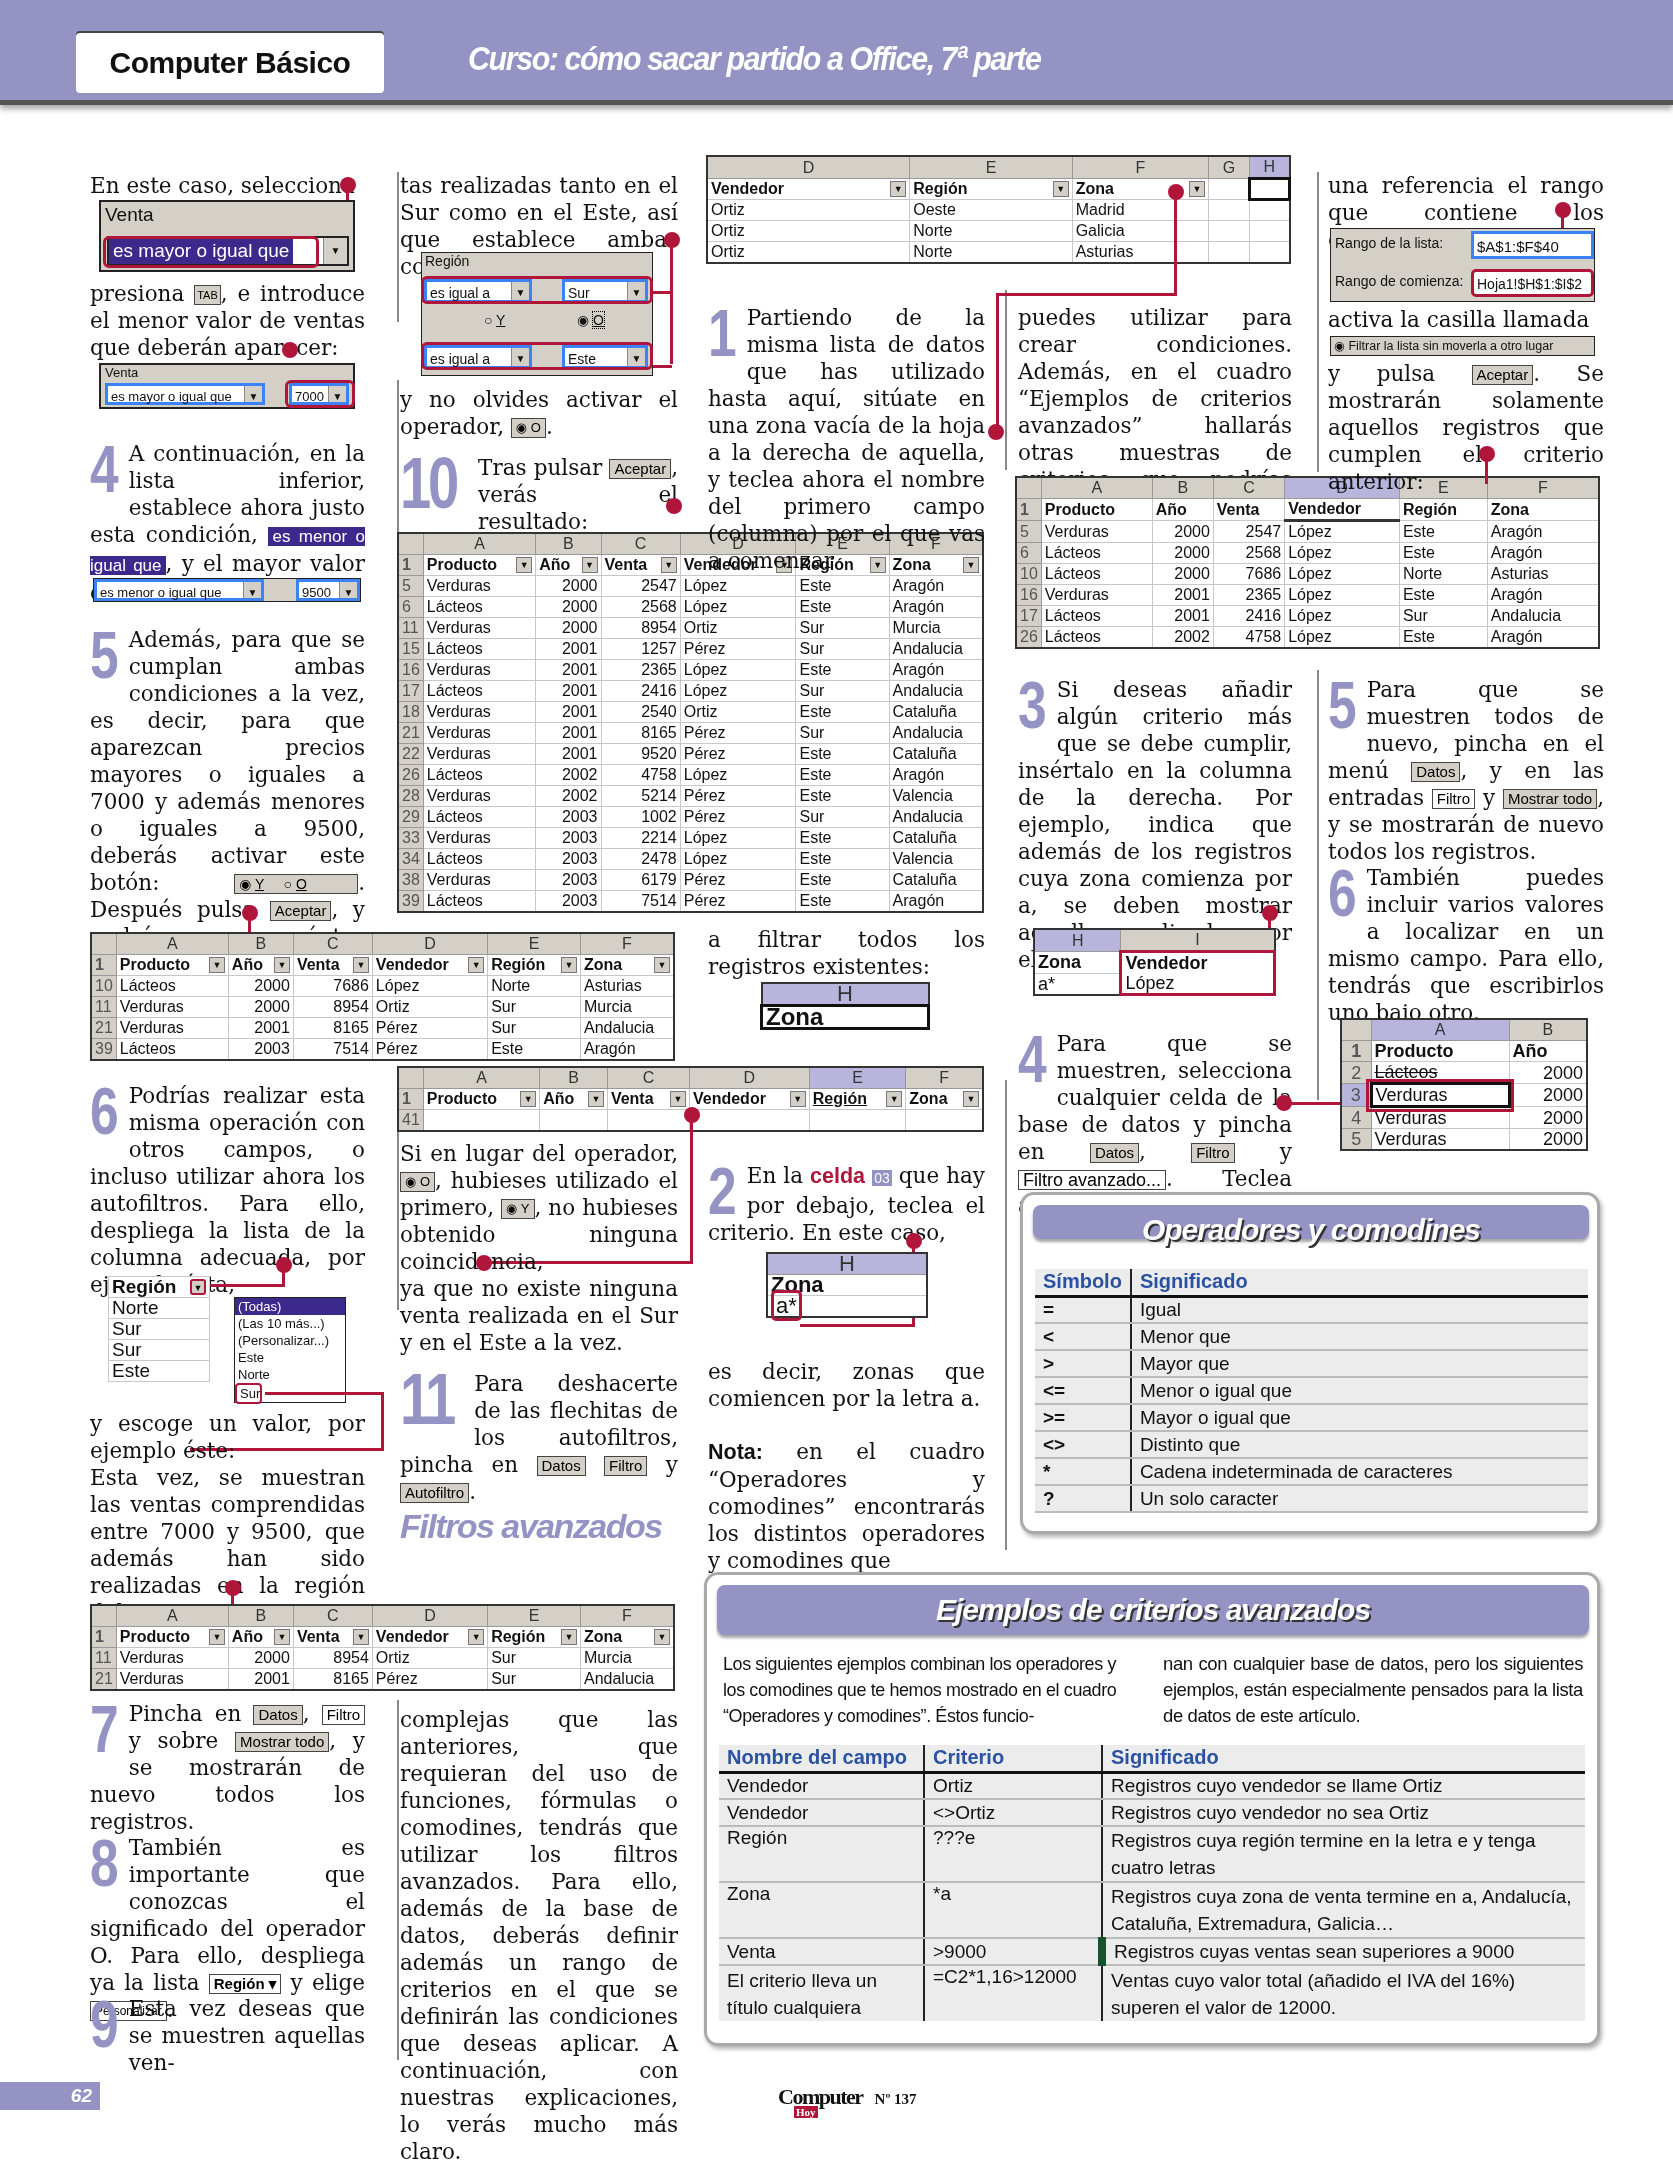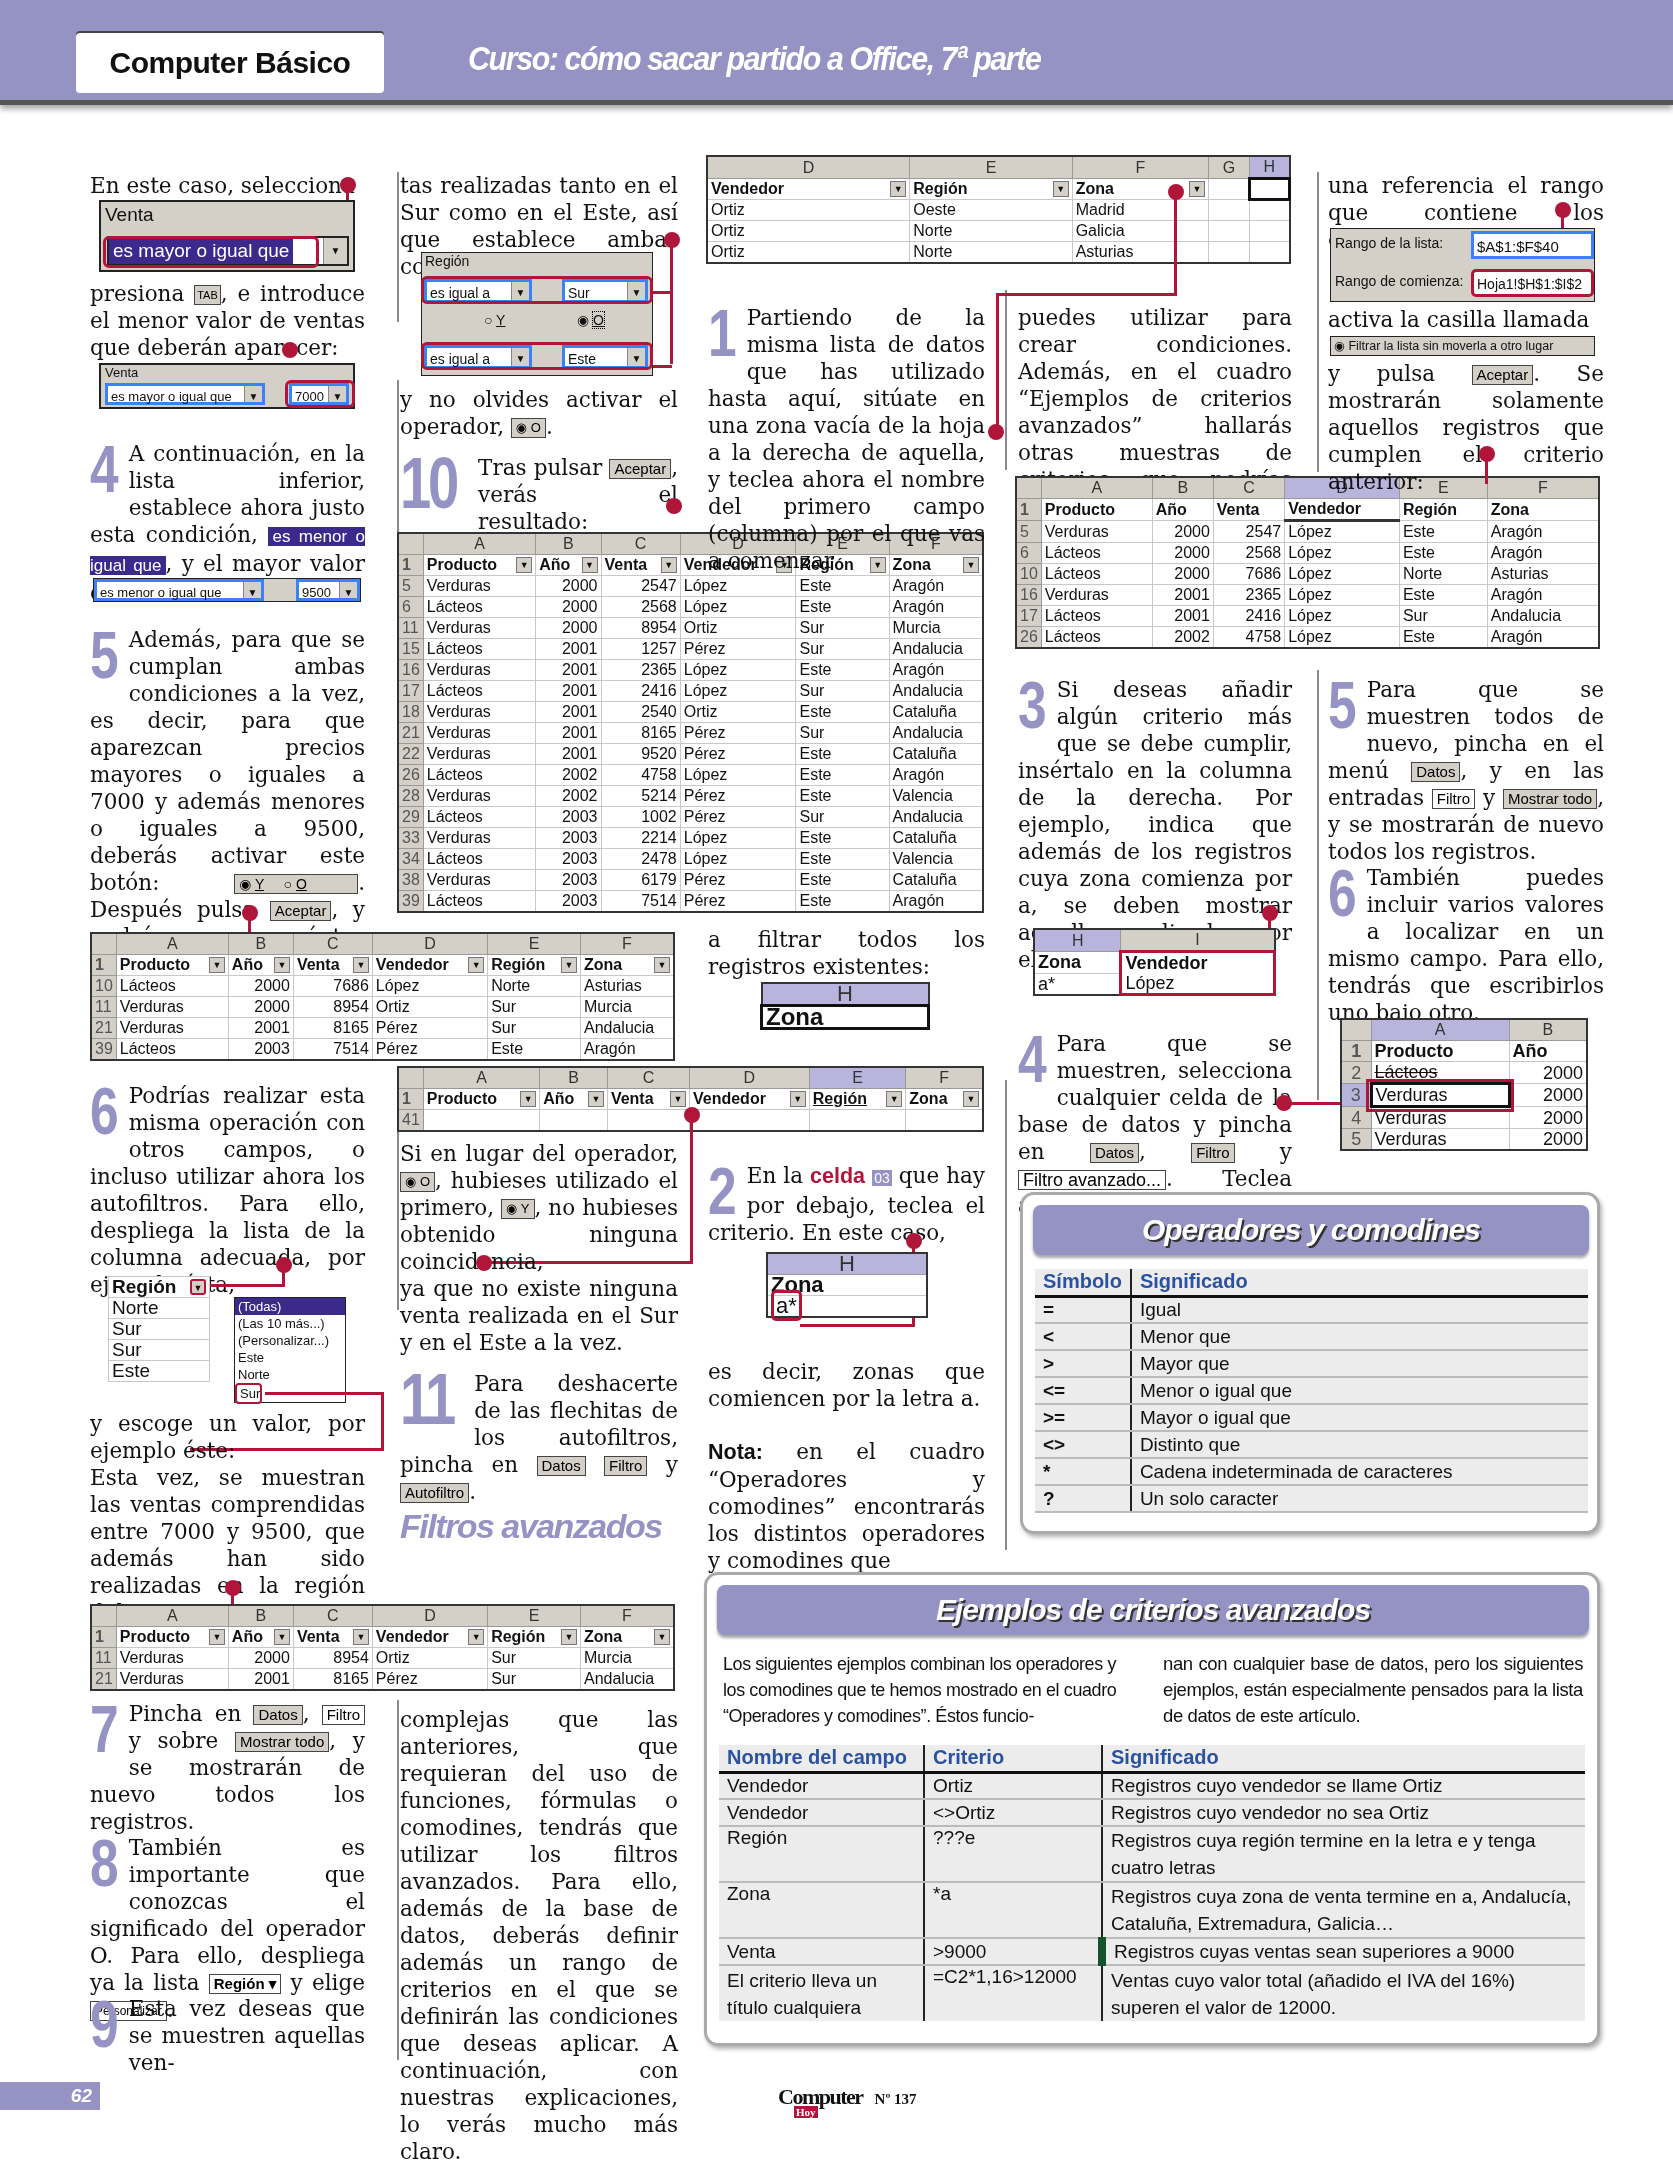--- a/index.html
+++ b/index.html
@@ -764,21 +764,21 @@
       </tr>
   <tr>
         <td class="rn" style="text-align:center">5</td>
         <td>Verduras</td>
         <td class="num">2000</td>
       </tr>
 </tbody>
   </table>
 
 <div class="box" style="left:1020px;top:1192px;width:580px;height:342px">
-  <div class="boxhd" style="left:10px;top:10px;width:556px;height:50px;line-height:50px">Operadores y comodines</div>
+  <div class="boxhd" style="left:10px;top:10px;width:556px;height:34px;line-height:50px">Operadores y comodines</div>
   <table class="ops" style="left:12px;top:74px;width:553px">
     <tbody>
         <tr class="h">
           <td class="s">Símbolo</td>
           <td>Significado</td>
         </tr>
     <tr>
           <td class="s">=</td>
           <td>Igual</td>
         </tr>

